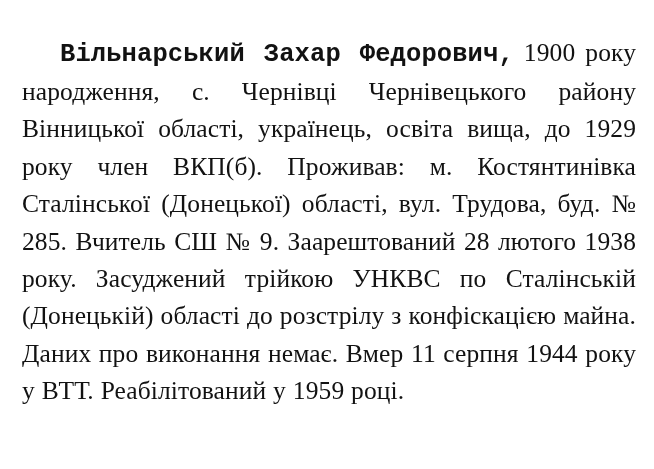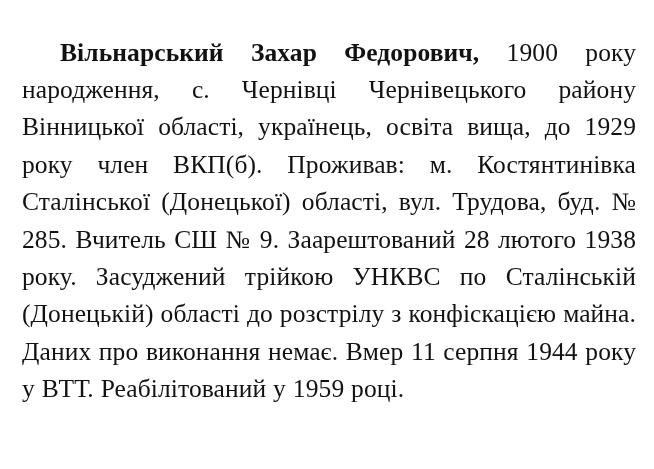--- a/index.html
+++ b/index.html
@@ -29,20 +29,21 @@
     color: #121212;
     text-align: justify;
     text-justify: inter-word;
     letter-spacing: 0.1px;
     word-spacing: 0.4px;
     text-indent: 38px;
     -webkit-font-smoothing: none;
   }
   .entry .name {
     font-weight: bold;
+    font-family: Liberation Mono, monospace;
   }
   .entry .body {
     font-weight: normal;
   }
 </style>
 </head>
 <body>
 
 <div class="page">
   <p class="entry"><span class="name">Вільнарський Захар Федорович,</span><span class="body"> 1900 року народження, с. Чернівці Чернівецького району Вінницької області, українець, освіта вища, до 1929 року член ВКП(б). Проживав: м. Костянтинівка Сталінської (Донецької) області, вул. Трудова, буд. № 285. Вчитель СШ № 9. Заарештований 28 лютого 1938 року. Засуджений трійкою УНКВС по Сталінській (Донецькій) області до розстрілу з конфіскацією майна. Даних про виконання немає. Вмер 11 серпня 1944 року у ВТТ. Реабілітований у 1959 році.</span></p>

